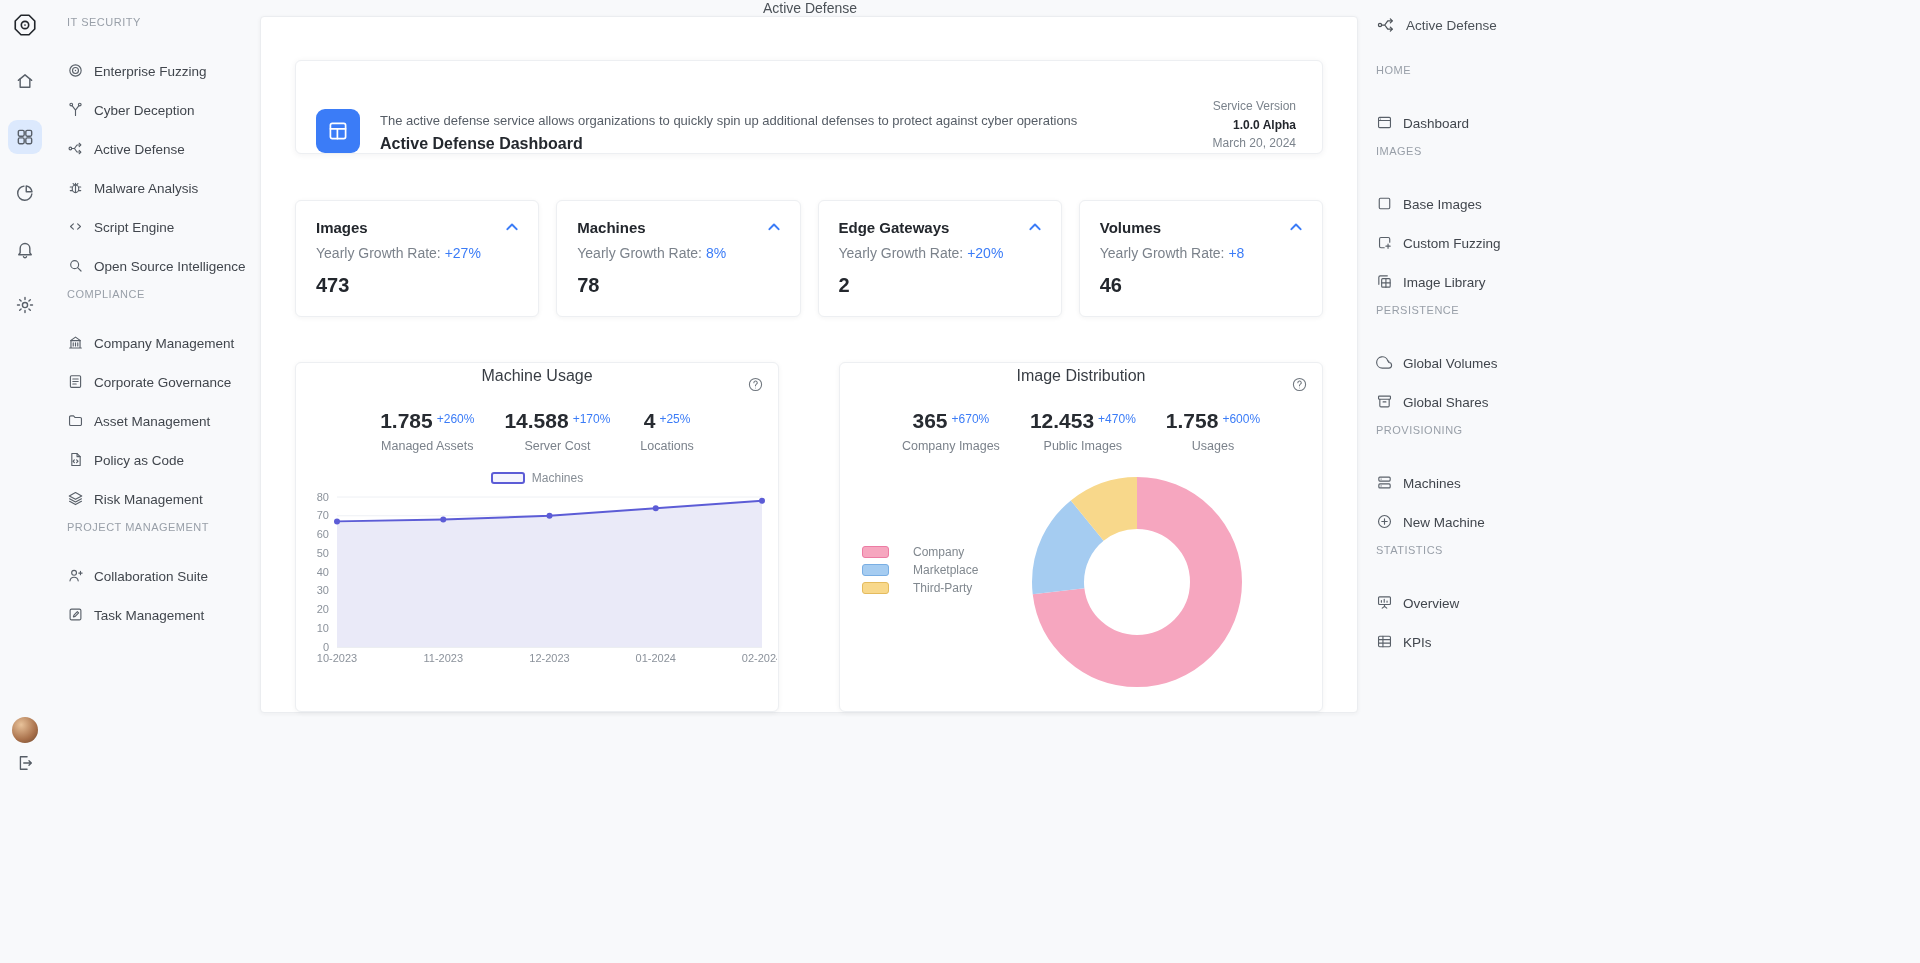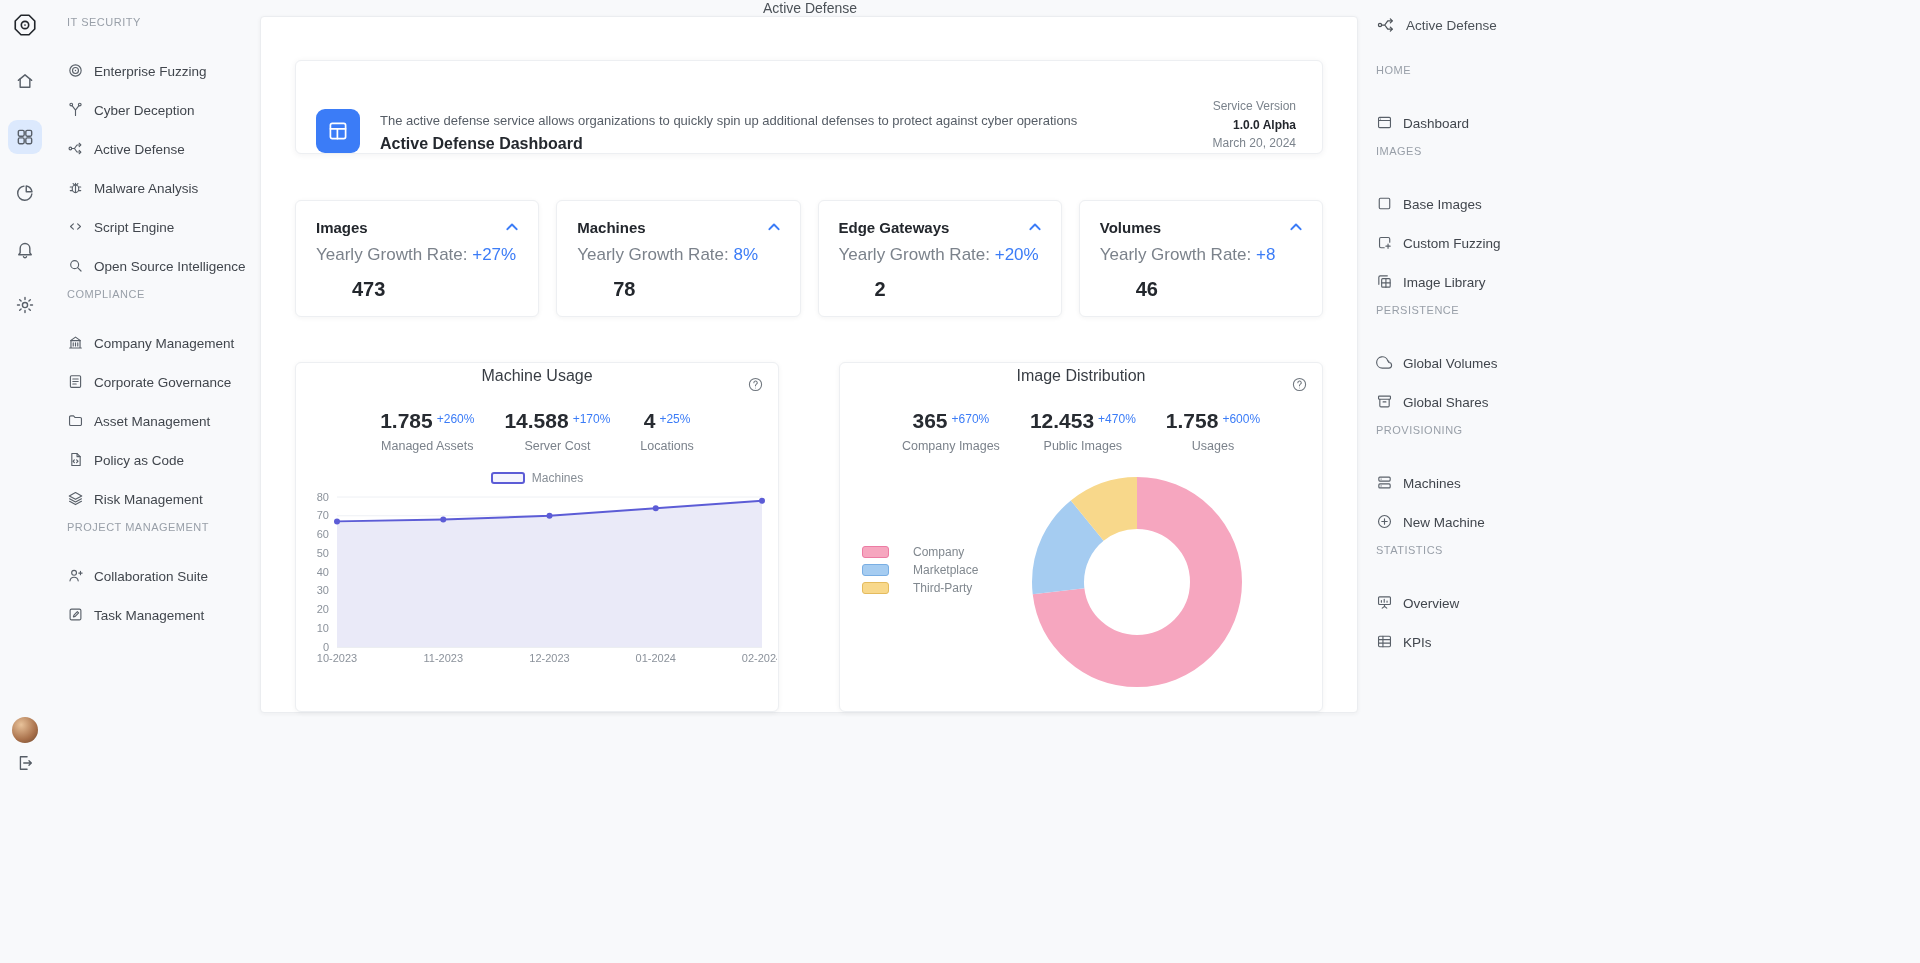--- a/index.html
+++ b/index.html
@@ -45,23 +45,23 @@
   .welcome-desc { font-size:13px; color:#565d66; margin-bottom:7px; }
   .welcome-title { font-size:16px; font-weight:bold; color:#24282e; }
   .welcome-version { text-align:right; font-size:12px; color:#7b838c; line-height:1.55; }
   .wv-ver { font-size:12px; font-weight:bold; color:#23272d; }
 
   
   .stats-row { margin-top:46px; display:flex; gap:17px; }
   .stat-card { width:245px; height:117px; background:#fff; border:1px solid #edeff2; border-radius:6px;
                box-shadow:0 1px 5px rgba(30,35,45,.05); padding:18px 16px 0 20px; position:relative; }
   .stat-title { font-size:15px; font-weight:bold; color:#23272d; }
-  .stat-sub { margin-top:9px; font-size:17px; color:#7b828b; }
+  .stat-sub { margin-top:9px; font-size:14px; color:#7b828b; }
   .stat-rate { color:#3b7cf7; }
-  .stat-value { margin-top:13px; font-size:20px; font-weight:bold; color:#23272d;margin-left:36px; }
+  .stat-value { margin-top:13px; font-size:20px; font-weight:bold; color:#23272d; }
   .stat-chevron { position:absolute; top:16px; right:16px; color:#3b7cf7; cursor:pointer; }
 
   
   .charts-row { margin-top:45px; display:flex; gap:60px; }
   .chart-card { width:485px; height:350px; background:#fff; border:1px solid #edeff2; border-radius:6px;
                 box-shadow:0 1px 5px rgba(30,35,45,.05); position:relative; padding-top:4px; }
   .chart-title { text-align:center; font-size:16px; color:#383d44; }
   .help { position:absolute; top:13px; right:14px; color:#70777f; cursor:pointer; }
   .kpi-row { display:flex; justify-content:center; gap:30px; margin-top:24px; }
   .kpi { text-align:center; }

